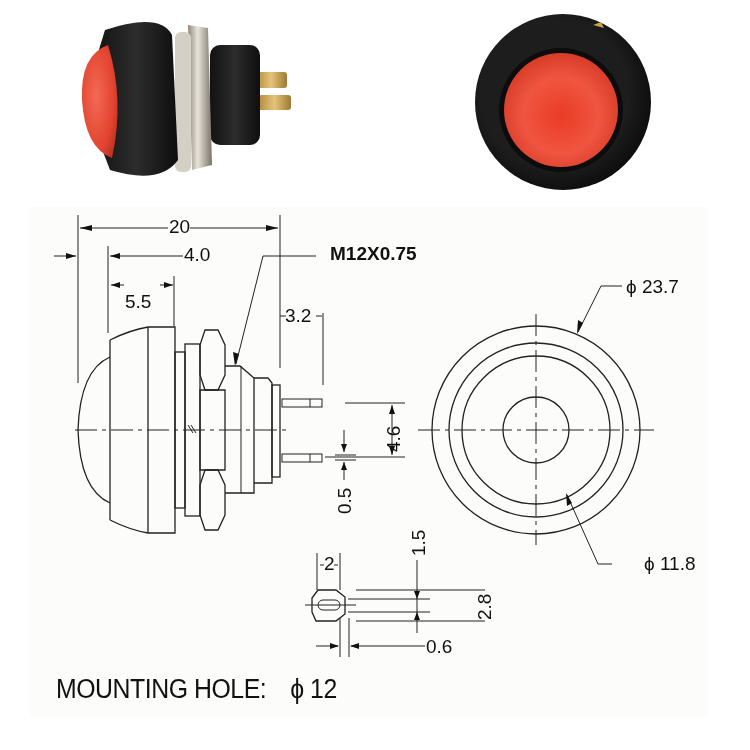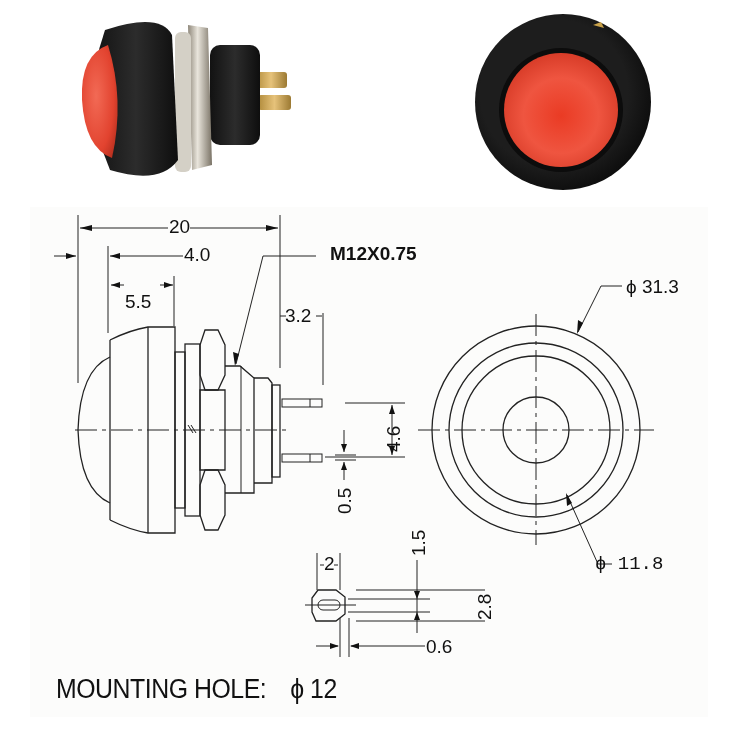--- a/index.html
+++ b/index.html
@@ -199,22 +199,22 @@
 </svg>
 
 <div class="lbl" style="left:169px;top:216px;">20</div>
 <div class="lbl" style="left:184px;top:244px;">4.0</div>
 <div class="lbl" style="left:125px;top:291px;">5.5</div>
 <div class="lbl" style="left:330px;top:243px;font-weight:bold;">M12X0.75</div>
 <div class="lbl" style="left:285px;top:305px;">3.2</div>
 <div class="lbl v" style="left:383px;top:452px;">4.6</div>
 <div class="lbl v" style="left:334px;top:514px;">0.5</div>
 
-<div class="lbl" style="left:626px;top:276px;">ϕ 31.3</div>
-<div class="lbl" style="left:595px;top:553px;font-family:Liberation Mono, monospace;">ϕ 11.8</div>
+<div class="lbl" style="left:626px;top:276px;">ϕ 23.7</div>
+<div class="lbl" style="left:644px;top:553px;">ϕ 11.8</div>
 
 <div class="lbl" style="left:324px;top:553px;">2</div>
 <div class="lbl v" style="left:408px;top:556px;">1.5</div>
 <div class="lbl v" style="left:474px;top:620px;">2.8</div>
 <div class="lbl" style="left:426px;top:636px;">0.6</div>
 
 <div class="note">
   <span>MOUNTING HOLE:</span>
   <span style="width:12px"></span>
   <span>ϕ 12</span>

